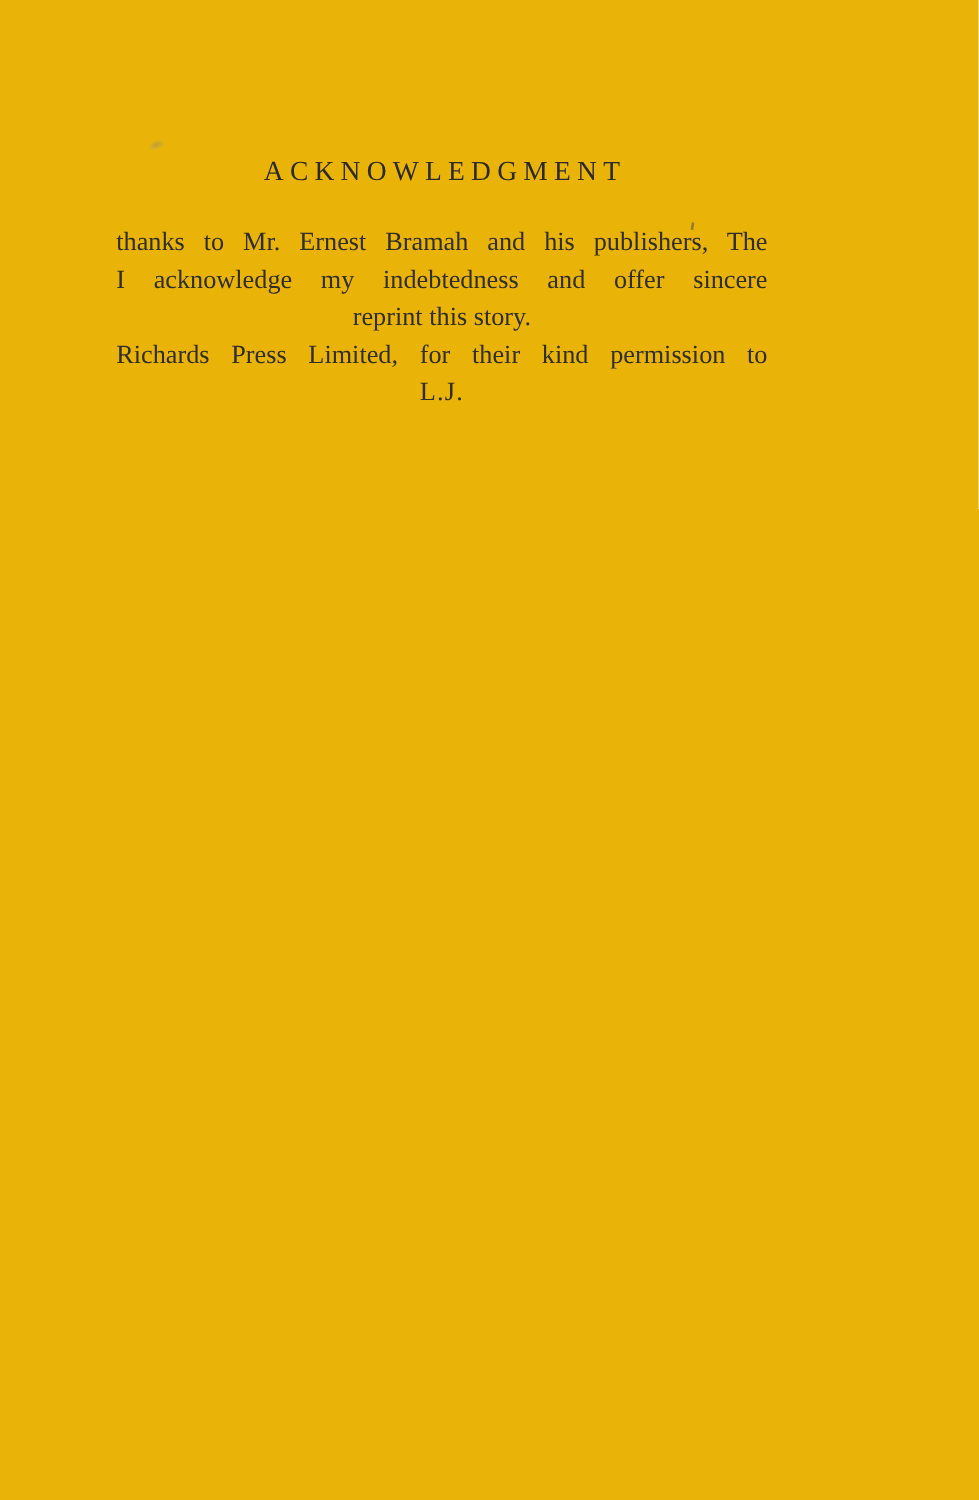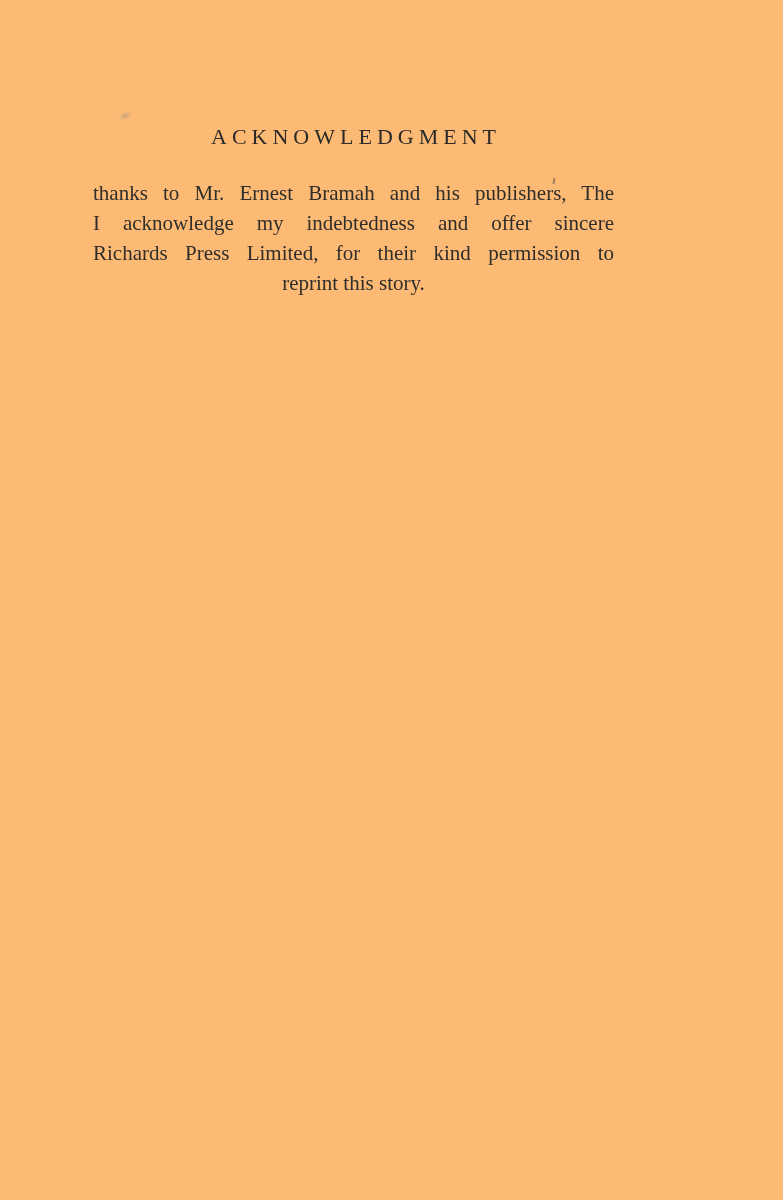--- a/index.html
+++ b/index.html
@@ -4,21 +4,21 @@
 <style>
   html, body {
     margin: 0;
     padding: 0;
     background: #ffffff;
   }
   .page {
     position: relative;
     width: 783px;
     height: 1200px;
-    background: #fdba74;
+    background: #eab308;
     overflow: hidden;
     font-family: "Liberation Serif", "DejaVu Serif", serif;
     color: #2e2c29;
   }
   .scan-speckle {
     position: absolute;
     left: 118px;
     top: 112px;
     width: 14px;
     height: 8px;
@@ -79,22 +79,23 @@
   <div class="scan-speckle"></div>
 
   <div class="text-block">
 
     <h1 class="ack-title">ACKNOWLEDGMENT</h1>
 
     <div class="para-line">thanks to Mr. Ernest Bramah and his publishers, The</div>
 
     <div class="para-line">I acknowledge my indebtedness and offer sincere</div>
 
+    <div class="para-line centered">reprint this story.</div>
+
     <div class="para-line">Richards Press Limited, for their kind permission to</div>
 
-    <div class="para-line centered">reprint this story.</div>
-
+    <div class="signature">L.J.</div>
 
   </div>
 
   <div class="sincere-mark"></div>
 
 </div>
 
 </body></html>

